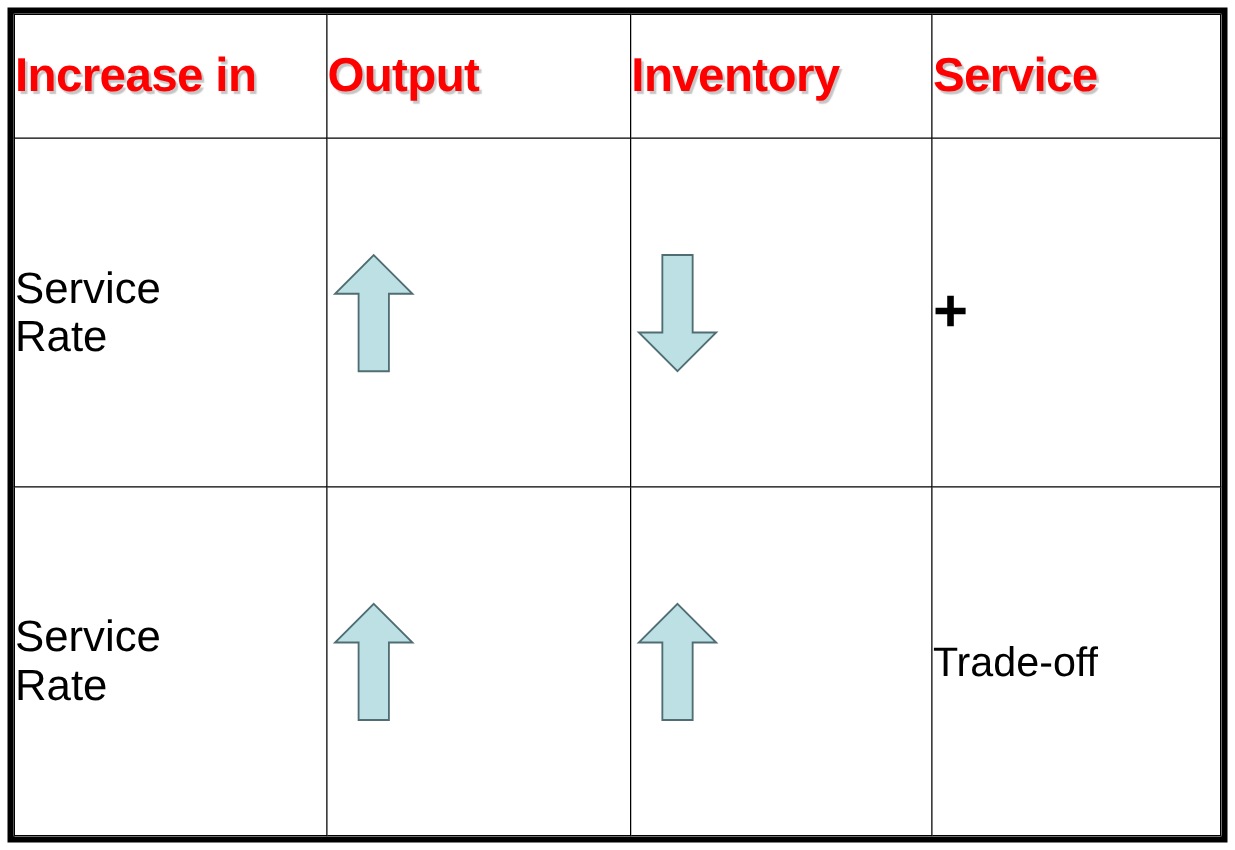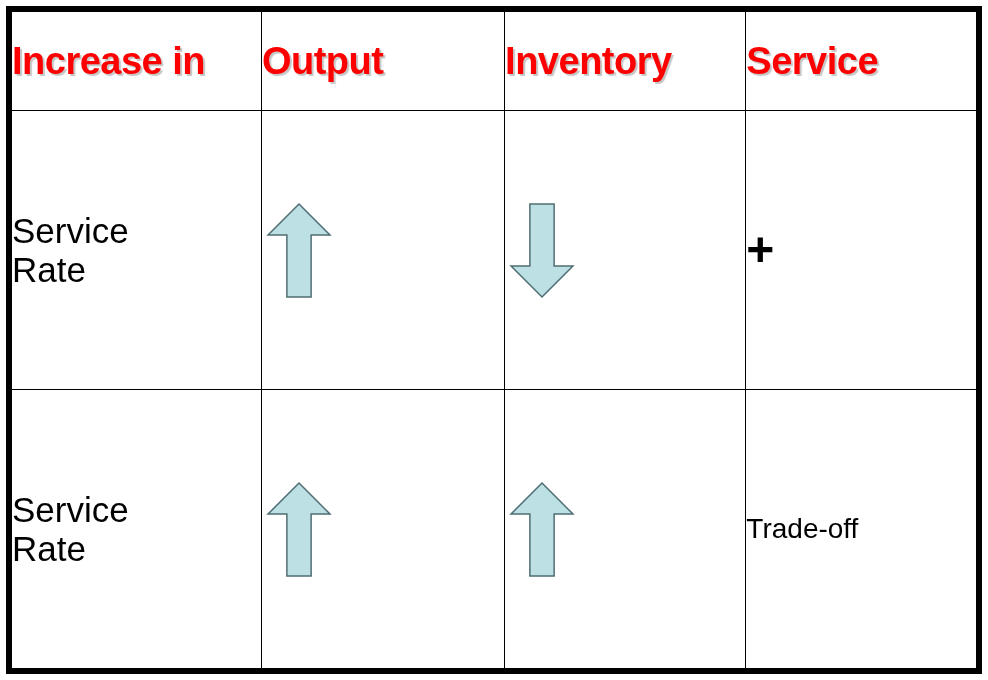--- a/index.html
+++ b/index.html
@@ -76,21 +76,21 @@
   td.factor-cell .line {
     display: block;
     white-space: nowrap;
   }
 
   td.arrow-cell {
     line-height: 0;
   }
 
   td.outcome-cell {
-    font-size: 28px;
+    font-size: 33px;
     color: #000000;
     line-height: 1.0;
     white-space: nowrap;
   }
   td.outcome-cell.sym {
     font-size: 48px;
     font-weight: bold;
   }
   td.outcome-cell.sym-minus {
     font-size: 48px;

